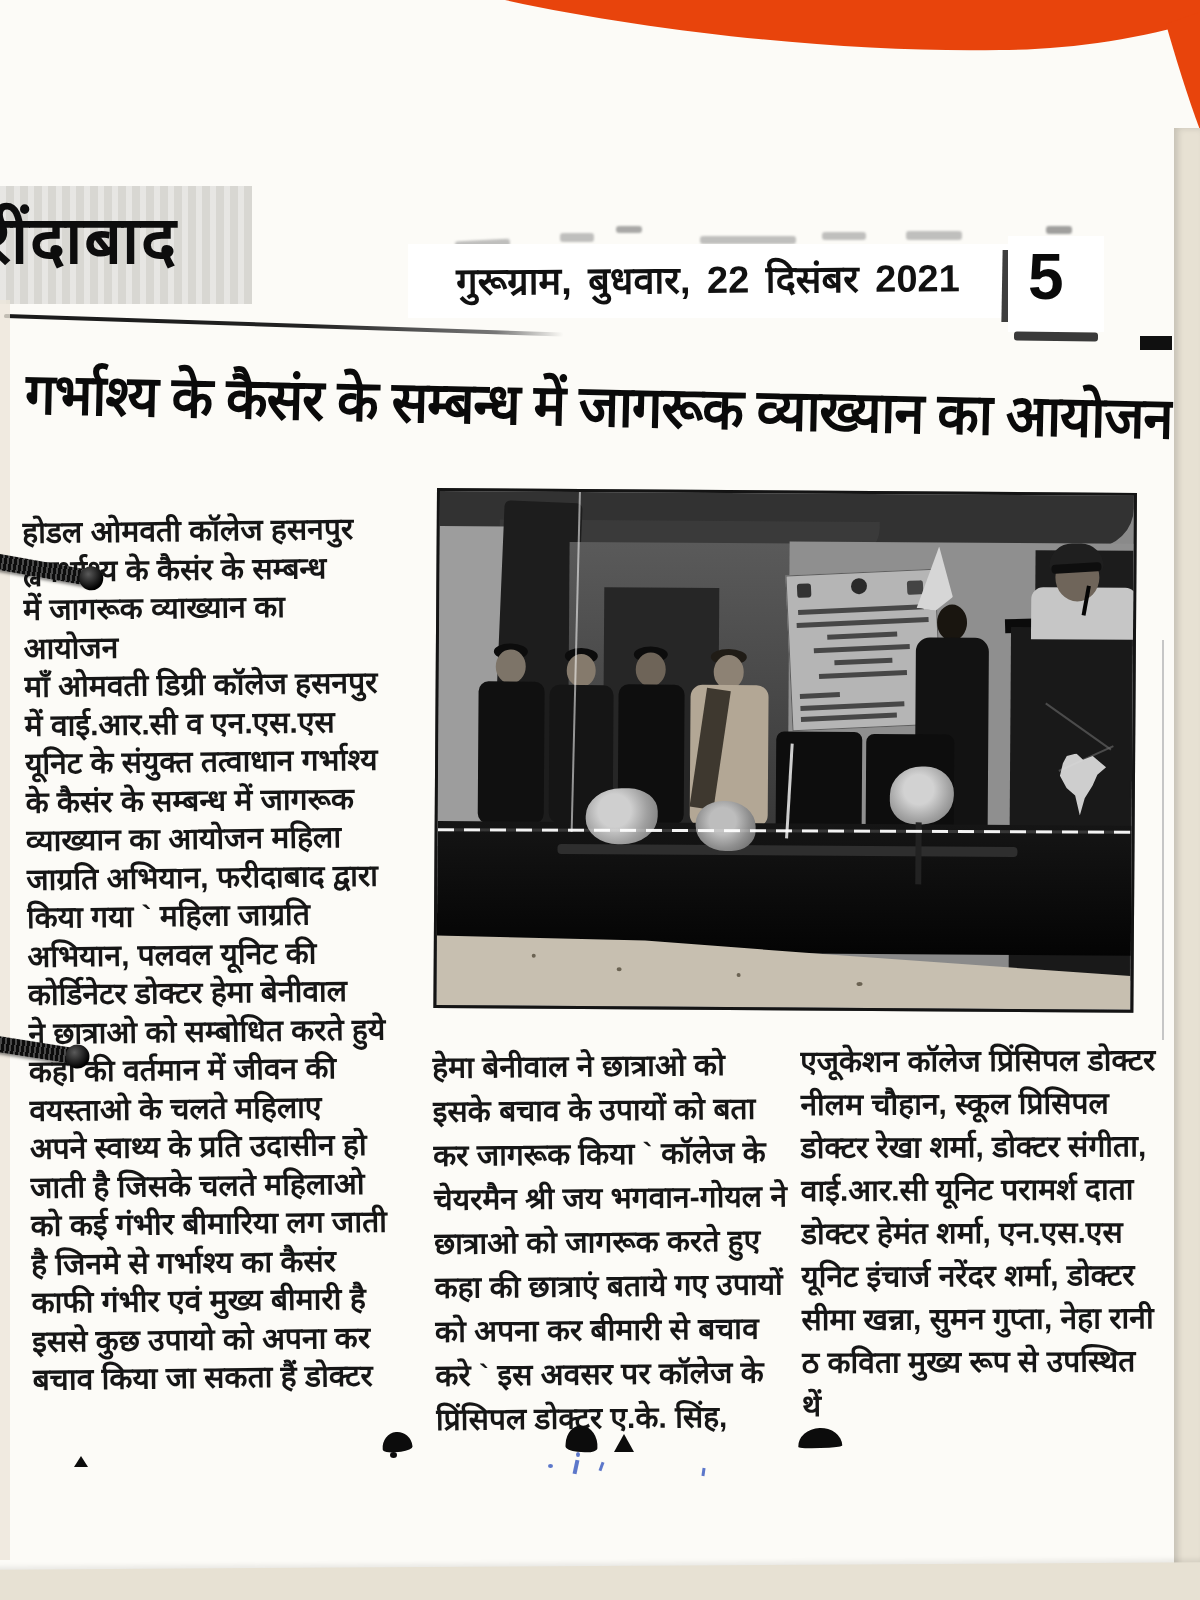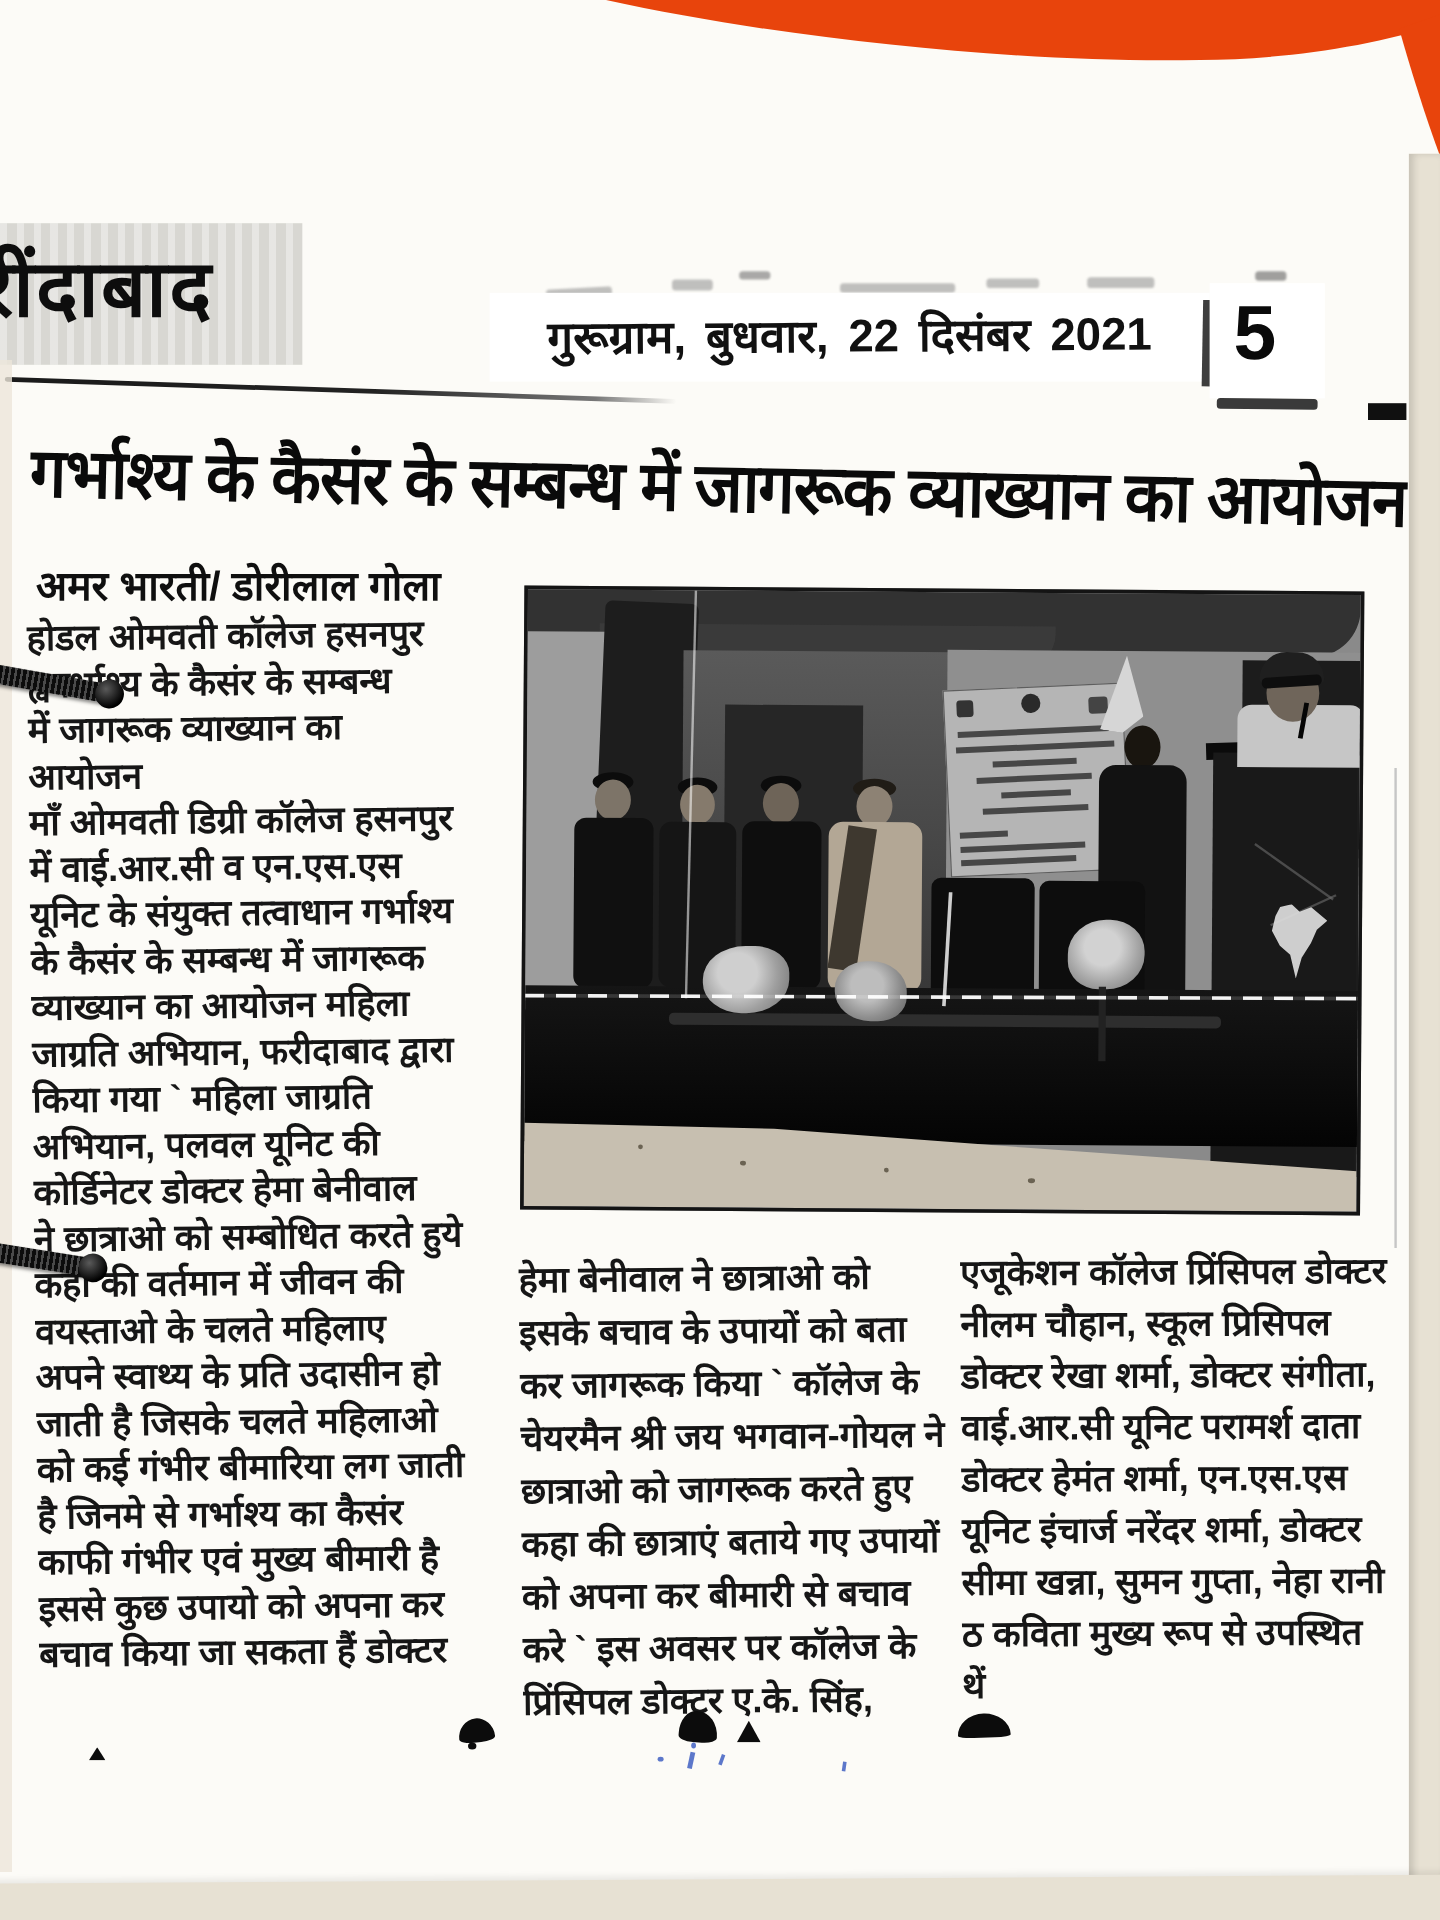--- a/index.html
+++ b/index.html
@@ -102,21 +102,20 @@
 
   <div class="abs datebg"></div>
   <div class="abs dateline">गुरूग्राम, बुधवार, 22 दिसंबर 2021</div>
   <div class="abs pagedivider"></div>
   <div class="abs pagenumbg"></div>
   <div class="abs pagenum">5</div>
   <div class="abs pagenumrule"></div>
 
   <div class="abs headline">गर्भाश्य के कैसंर के सम्बन्ध में जागरूक व्याख्यान का आयोजन</div>
   <div class="abs headtab"></div>
-  <div class="abs byline">अमर भारती/ डोरीलाल गोला</div>
 
   <div class="abs photo">
     <div class="abs" style="left:0;top:0;width:694px;height:52px;background:#323232;border-radius:0 0 40px 20px"></div>
     <div class="abs" style="left:60px;top:28px;width:380px;height:36px;background:#3c3c3c;border-radius:0 0 30px 30px;opacity:.85"></div>
     <div class="abs" style="left:0;top:35px;width:68px;height:320px;background:#9d9d9d"></div>
     <div class="abs" style="left:58px;top:10px;width:78px;height:390px;background:#1d1d1d;border-radius:6px;transform:rotate(2deg)"></div>
     <div class="abs" style="left:130px;top:50px;width:225px;height:360px;background:linear-gradient(180deg,#5a5a5a,#2f2f2f)"></div>
     <div class="abs" style="left:165px;top:95px;width:115px;height:300px;background:#262626"></div>
     <div class="abs" style="left:350px;top:48px;width:344px;height:370px;background:#8f8f8f"></div>
     <div class="abs" style="left:596px;top:55px;width:98px;height:430px;background:#1c1c1c"></div>

